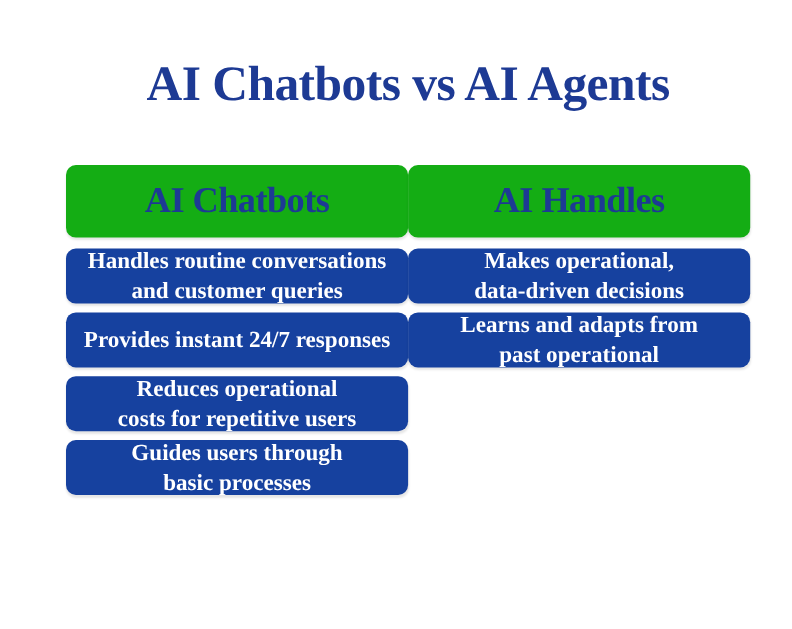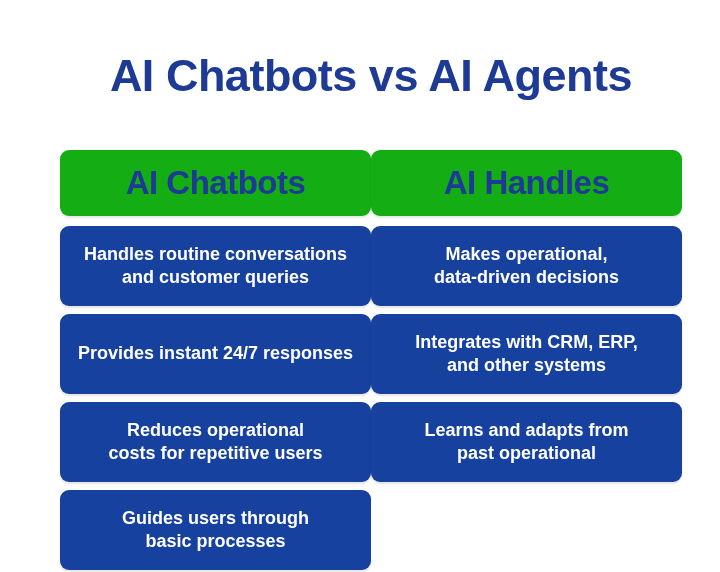--- a/index.html
+++ b/index.html
@@ -5,21 +5,21 @@
   html, body {
     margin: 0;
     padding: 0;
     background: #ffffff;
   }
   .poster {
     position: relative;
     width: 720px;
     height: 572px;
     background: var(--bg, #ffffff);
-    font-family: Liberation Sans, sans-serif;
+    font-family: Liberation Serif, serif;
     overflow: hidden;
     box-sizing: border-box;
     padding-left: 22px;
   }
   .title {
     margin: 0;
     padding-top: 50px;
     height: 52px;
     line-height: 52px;
     text-align: center;
@@ -46,25 +46,25 @@
     color: var(--title-blue, #1d3a94);
     font-size: 33px;
     font-weight: 700;
     letter-spacing: -0.5px;
     display: flex;
     align-items: center;
     justify-content: center;
     box-shadow: 0 2px 2px rgba(0,0,0,0.10);
   }
   .card {
-    height: 80px;
+    height: 50px;
     border-radius: 9px;
     background: var(--card-blue, #16419f);
     color: var(--card-text, #ffffff);
-    font-size: 18px;
+    font-size: 21px;
     font-weight: 700;
     line-height: 1.3;
     text-align: center;
     white-space: pre-line;
     display: flex;
     align-items: center;
     justify-content: center;
     box-shadow: 0 2px 2px rgba(0,0,0,0.10);
   }
 </style>
@@ -81,19 +81,17 @@
       <div class="card">Provides instant 24/7 responses</div>
       <div class="card">Reduces operational
 costs for repetitive users</div>
       <div class="card">Guides users through
 basic processes</div>
     </div>
     <div class="column">
       <div class="col-header">AI Handles</div>
       <div class="card">Makes operational,
 data-driven decisions</div>
-      <div class="card">Integrates with CRM, ERP,
-and other systems</div>
       <div class="card">Learns and adapts from
 past operational</div>
     </div>
   </div>
 </div>
 
 </body></html>

